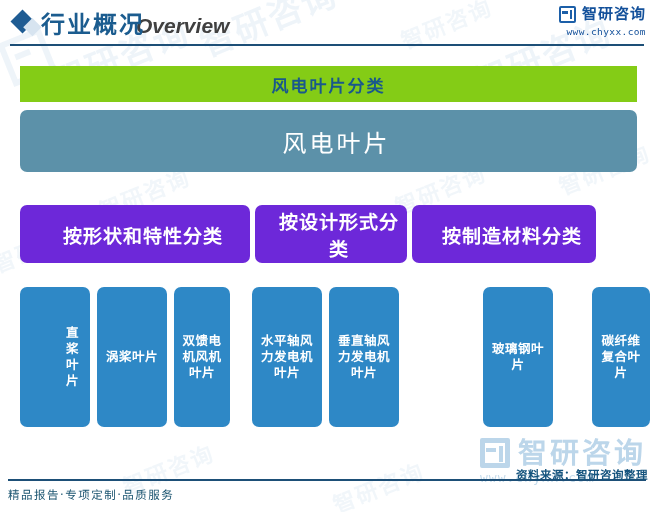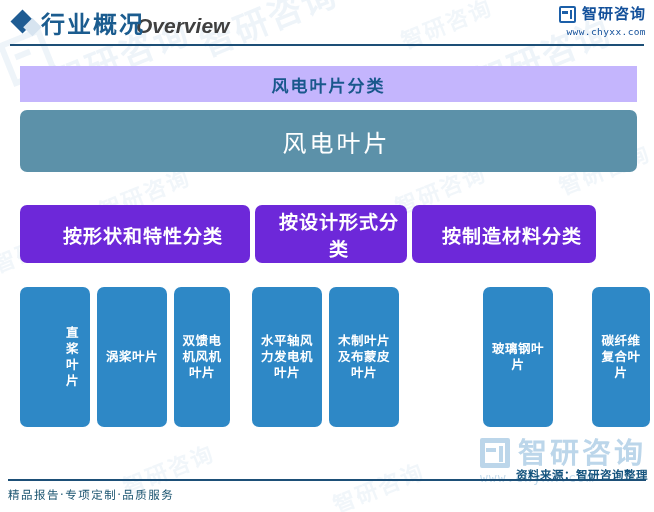--- a/index.html
+++ b/index.html
@@ -114,21 +114,21 @@
     margin-top:3px;
     font-size:9.5px; color:#14519B;
     font-family:"DejaVu Sans Mono","Liberation Mono",monospace;
     letter-spacing:0.4px;
   }
 
   
   .chart-title-box {
     position:absolute; left:20px; top:66px;
     width:617px; height:36px;
-    background:#c4b5fd;
+    background:#84cc16;
     display:flex; align-items:center; justify-content:center;
     z-index:2;
   }
   .chart-title-box .txt {
     font-size:17px;
     font-weight:600;
     color:#19588C;
     letter-spacing:2px;
   }
 
@@ -275,21 +275,21 @@
     <div class="node node-root">风电叶片</div>
 
     <div class="node node-cat cat-0">按形状和特性分类</div>
     <div class="node node-cat cat-1">按设计形式分类</div>
     <div class="node node-cat cat-2">按制造材料分类</div>
 
     <div class="node node-leaf leaf-0">直桨叶片</div>
     <div class="node node-leaf leaf-1">涡桨叶片</div>
     <div class="node node-leaf leaf-2">双馈电机风机叶片</div>
     <div class="node node-leaf leaf-3">水平轴风力发电机叶片</div>
-    <div class="node node-leaf leaf-4">木制叶片及布蒙皮叶片</div>
+    <div class="node node-leaf leaf-4">垂直轴风力发电机叶片</div>
     <div class="node node-leaf leaf-6">玻璃钢叶片</div>
     <div class="node node-leaf leaf-7">碳纤维复合叶片</div>
 
   </div>
 
   <div class="big-wm">
     <div class="big-wm-row">
       <span class="big-wm-mark"></span>
       <span class="big-wm-name">智研咨询</span>
     </div>

